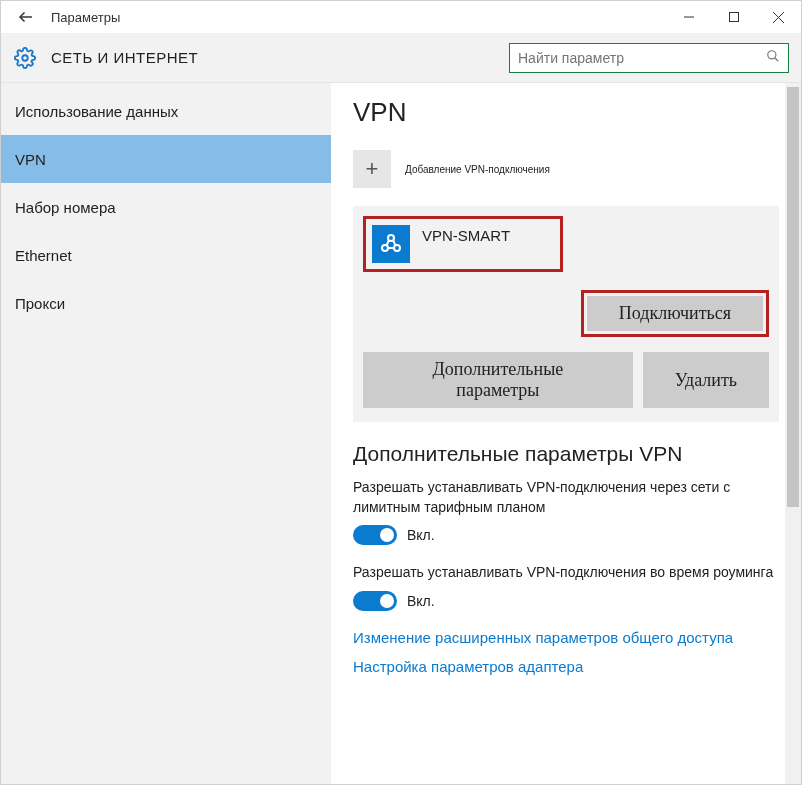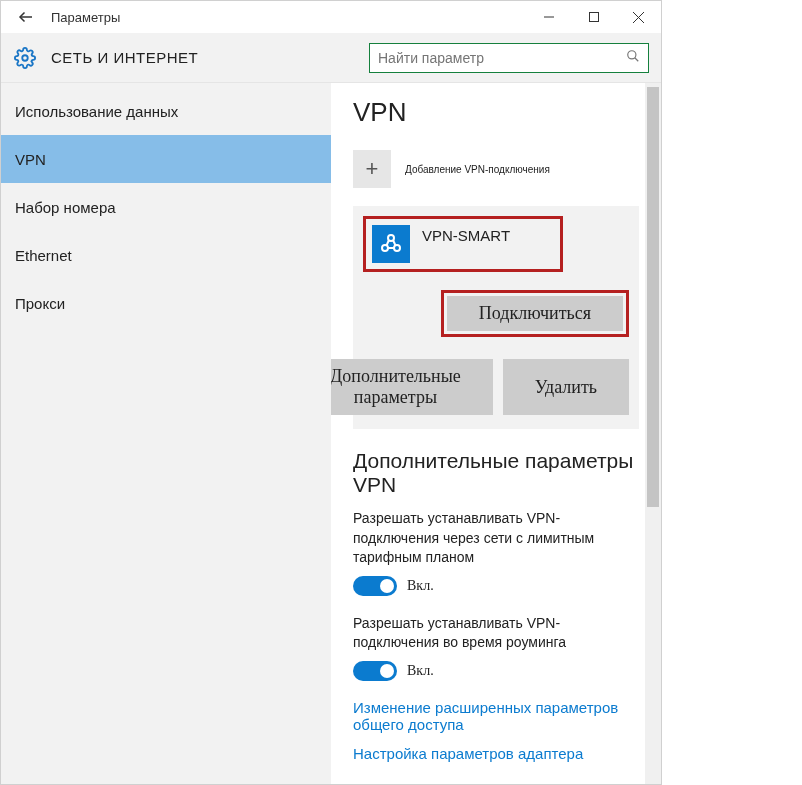--- a/index.html
+++ b/index.html
@@ -6,21 +6,21 @@
   body {
     font-family: "Segoe UI", Tahoma, sans-serif;
     font-size: 14px;
     color: #000;
     background: #fff;
     width: 802px;
     height: 785px;
     overflow: hidden;
   }
   .window {
-    width: 662px;
+    width: 802px;
     height: 785px;
     background: #1d4ed8;
     display: flex;
     flex-direction: column;
     border: 1px solid #d0d0d0;
   }
   
   .titlebar {
     height: 32px;
     display: flex;
@@ -165,21 +165,21 @@
     display:flex; justify-content:flex-end;
     margin-top: 18px;
   }
   .connect-wrap {
     border: 3px solid #b52020;
     padding: 3px;
   }
   .vpn-actions-bottom {
     display:flex; justify-content:flex-end;
     gap: 10px;
-    margin-top: 22px;
+    margin-top: 15px;
   }
   .btn-grey {
     background: #ccc;
     border: none;
     padding: 7px 32px;
     font-size: 18px;
     color: #222;
     cursor: pointer;
     font-family: Liberation Serif, serif;
   }
@@ -190,21 +190,21 @@
     color: #222;
     margin: 18px 0 12px 0;
   }
   .setting-block { margin-bottom: 18px; }
   .setting-block .desc {
     font-size: 14px;
     color: #222;
     margin-bottom: 8px;
     line-height: 1.4;
   }
-  .toggle-row { display:flex; align-items:center; gap: 10px; font-family: Liberation Serif, serif; }
+  .toggle-row { display:flex; align-items:center; gap: 10px; }
   .toggle {
     width: 44px; height: 20px;
     background: #0b7bcf;
     border-radius: 10px;
     position: relative;
     cursor: pointer;
   }
   .toggle::after {
     content:"";
     position:absolute;

